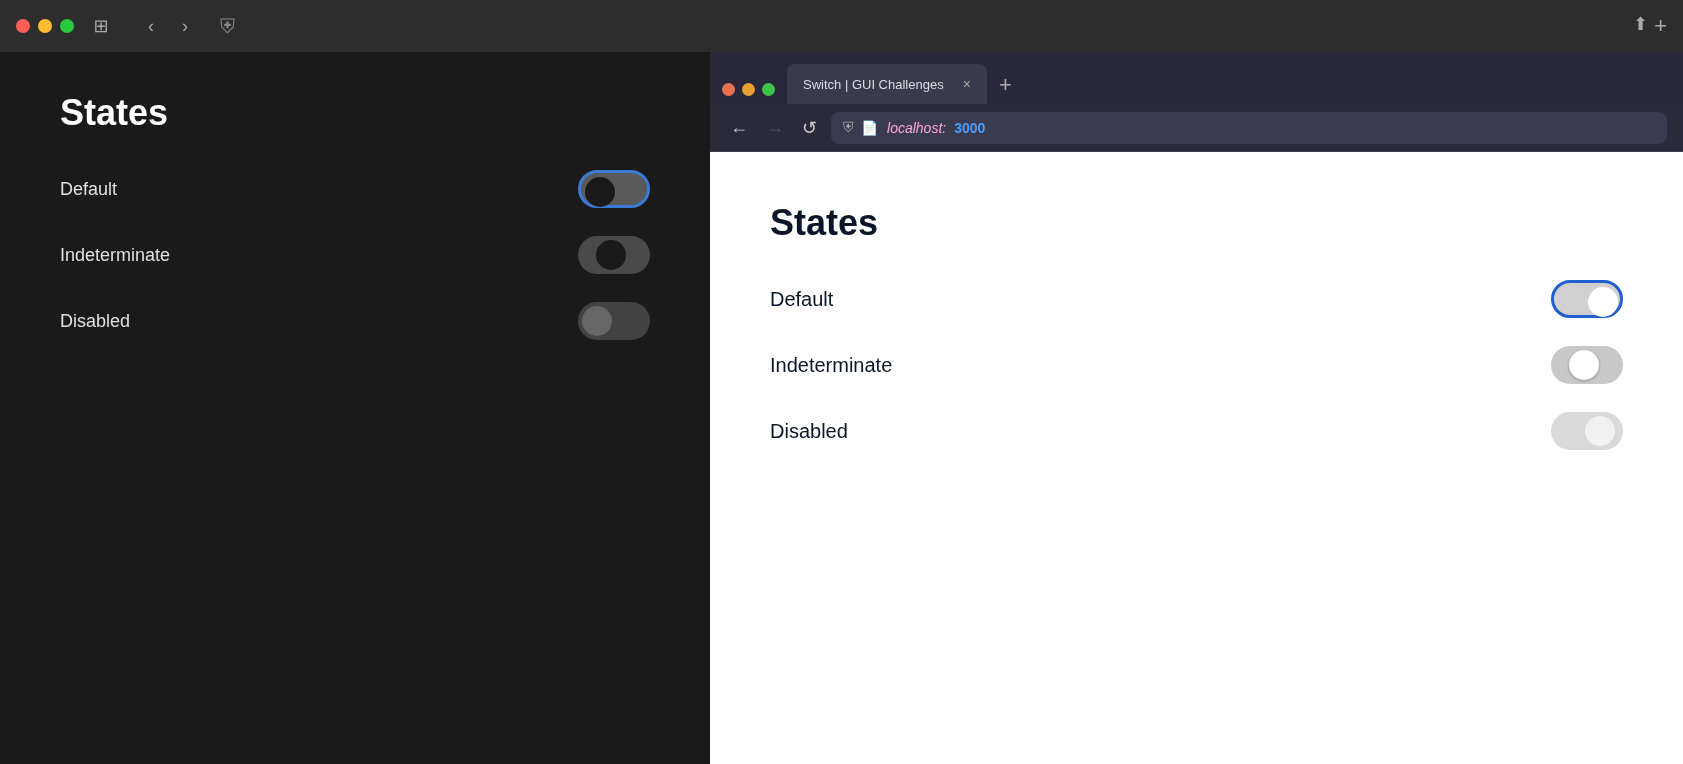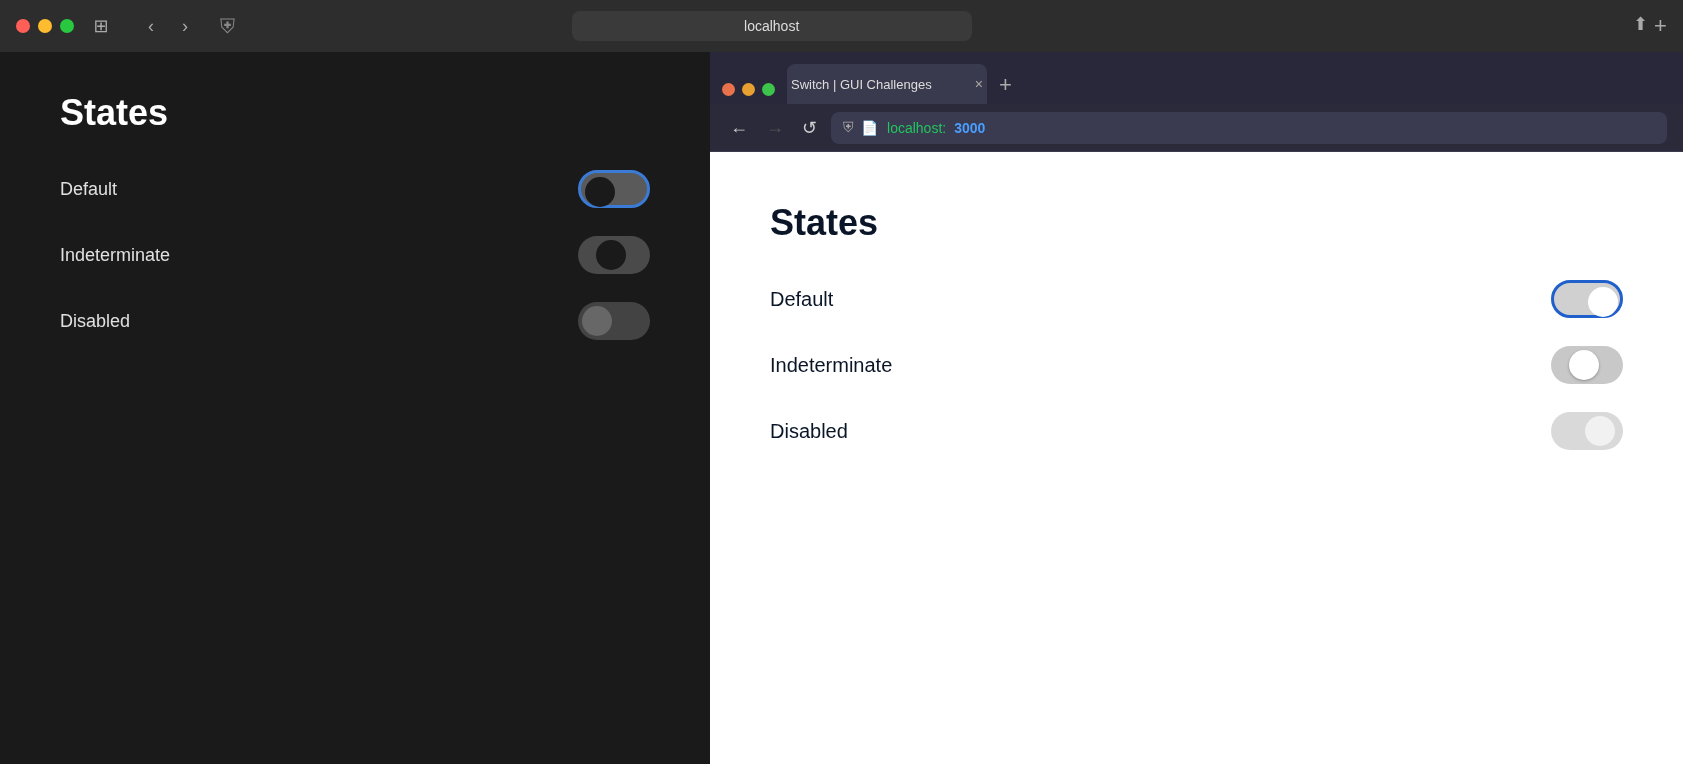--- a/index.html
+++ b/index.html
@@ -92,21 +92,21 @@
       margin-bottom: 8px; margin-right: 8px;
     }
     .tab-tl { width: 13px; height: 13px; border-radius: 50%; }
     .tab-close-dot { background: #e8724b; }
     .tab-min-dot   { background: #e8a030; }
     .tab-max-dot   { background: #3dc44a; }
 
     .tab-item {
       background: #3a3a4e;
       border-radius: 8px 8px 0 0;
-      padding: 8px 4px;
+      padding: 8px 16px;
       display: flex; align-items: center; gap: 0;
       min-width: 200px;
       height: 40px;
       color: #ddd;
       font-size: 13px;
     }
     .tab-item .tab-close {
       margin-left: auto; color: #aaa; font-size: 14px; cursor: pointer;
     }
     .tab-new-btn {
@@ -134,21 +134,21 @@
       flex: 1;
       background: #3a3a50;
       border-radius: 8px;
       height: 32px;
       display: flex; align-items: center;
       padding: 0 12px;
       gap: 8px;
       color: #ddd;
       font-size: 14px;
     }
-    .url-text { color: #22c55e; }
+    .url-text { color: #f9a8d4; font-style: italic; }
     .url-highlight { color: #4a9eff; font-weight: bold; }
 
     
     .browser-content {
       flex: 1;
       background: #ffffff;
       overflow: hidden;
       padding: 50px 60px;
     }
 
@@ -275,23 +275,20 @@
     <div class="tl tl-close"></div>
     <div class="tl tl-min"></div>
     <div class="tl tl-max"></div>
   </div>
   <div class="os-icon-btn">⊞</div>
   <div class="os-nav">
     <div class="os-icon-btn">‹</div>
     <div class="os-icon-btn">›</div>
   </div>
   <div class="os-shield">⛨</div>
-  <div class="os-url-bar">
-    <span>localhost</span>
-  </div>
   <div class="os-right-icons">
     <span style="font-size:18px;">⬆</span>
     <span style="font-size:22px;">+</span>
   </div>
 </div>
 
 <div class="main-row">
 
   <div class="left-panel dark">
     <h1 class="section-title">States</h1>

